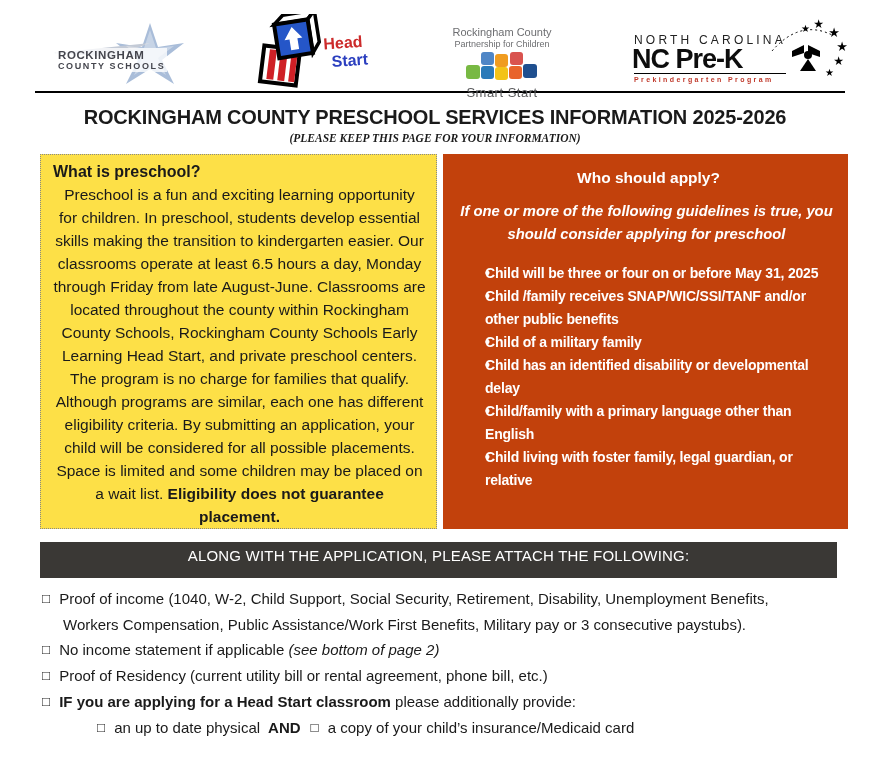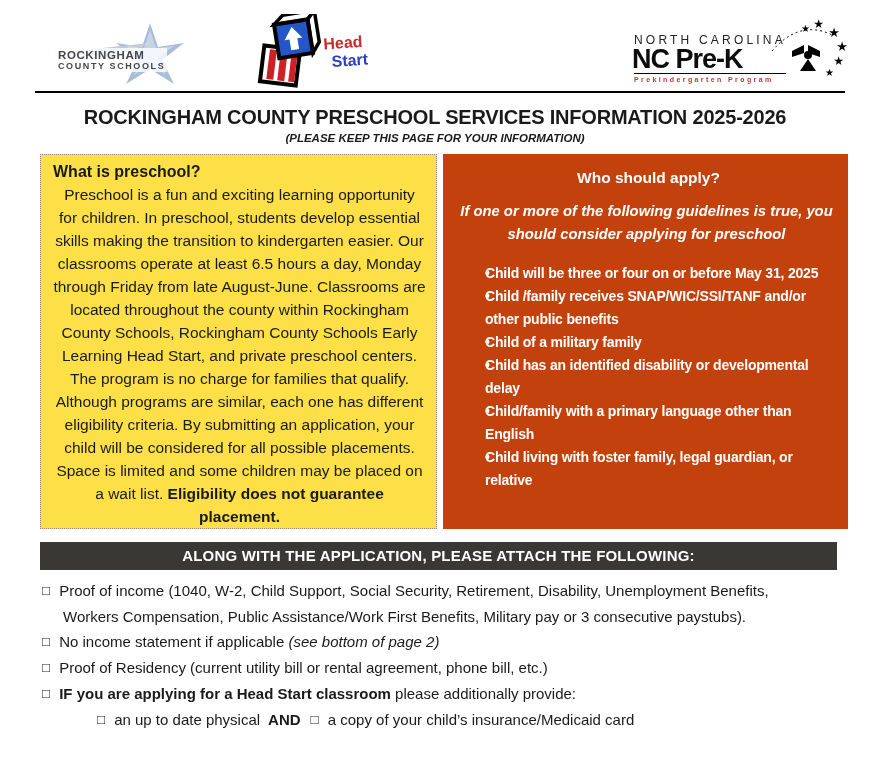--- a/index.html
+++ b/index.html
@@ -31,40 +31,40 @@
   .logo-ncpk { position: absolute; left: 632px; top: 33px; width: 218px; height: 58px; }
   .nc-top { font-size: 12px; font-weight: normal; letter-spacing: 3.2px; color: #222; margin-left: 2px; }
   .nc-main { font-size: 27px; font-weight: bold; letter-spacing: -1px; line-height: 25px; color: #0d0d0d; }
   .nc-line { border-top: 1.5px solid #000; width: 152px; margin: 1px 0 2px 2px; }
   .nc-bottom { font-size: 7px; font-weight: bold; letter-spacing: 2.4px; color: #c0392b; margin-left: 2px; }
   .nc-stars { position: absolute; right: 0; top: -8px; width: 80px; height: 62px; }
   .nc-star { position: absolute; color: #000; }
 
   
   .title { text-align: center; font-size: 20px; font-weight: bold; margin-top: 13px; letter-spacing: -0.2px; }
-  .subtitle { text-align: center; font-size: 11.5px; font-weight: bold; font-style: italic; margin-top: 3px; }
+  .subtitle { text-align: center; font-size: 11.5px; font-weight: bold; font-style: italic; margin-top: 3px; font-family: Liberation Serif, serif; }
 
   
   .columns { display: flex; gap: 6px; margin: 10px 22px 0 40px; height: 375px; }
   .left-box { width: 397px; border: 1.5px dotted #888; padding: 5px 10px 0 12px; background: #fde047; }
   .wip-heading { font-size: 16px; font-weight: bold; line-height: 23px; }
   .wip-body { font-size: 15.5px; line-height: 23px; text-align: center; }
   .wip-emphasis { font-weight: bold; }
 
   .right-box { flex: 1; background: #c2410c; color: #fff; padding: 12px 12px 0 18px; }
   .wsa-heading { text-align: center; font-size: 15.5px; font-weight: bold; margin-top: 3px; }
   .wsa-intro { text-align: center; font-size: 14.8px; font-weight: bold; font-style: italic; line-height: 23px; margin: 13px -4px 16px -8px; }
   .wsa-list { margin-top: 15px; }
   .wsa-item { display: flex; font-size: 14px; font-weight: bold; line-height: 23px; letter-spacing: -0.2px; }
   .wsa-dot { width: 24px; padding-left: 24px; flex: none; }
   .wsa-txt { flex: 1; }
 
   
-  .banner { margin: 13px 33px 8px 40px; height: 28px; line-height: 28px; background: #3a3835; color: #fff;
-            text-align: center; font-size: 15px; font-weight: bold; letter-spacing: 0.2px; }
+  .banner { margin: 13px 33px 8px 40px; height: 36px; line-height: 28px; background: #3a3835; color: #fff;
+            text-align: center; font-size: 15px; font-weight: normal; letter-spacing: 0.2px; }
   .checklist { margin: 8px 30px 0 42px; font-size: 15px; line-height: 25px; }
   .chk { white-space: nowrap; }
   .box { font-size: 13.5px; margin-right: 9px; position: relative; top: -1px; }
   .cont { padding-left: 21px; }
   .note-italic { font-style: italic; }
   .chk b { font-weight: bold; }
   .sub { padding-left: 55px; }
   .and { font-weight: bold; margin: 0 10px 0 8px; }
 </style>
 </head>
@@ -100,20 +100,37 @@
           <rect x="20" y="8" width="34" height="34" fill="#2556c8" stroke="#000" stroke-width="4"></rect>
           <polygon points="37,13 46,25 41,25 41,36 33,36 33,25 28,25" fill="#fff"></polygon>
         </g>
       </svg>
       <div class="hs-words">
         <div class="hs-word1">Head</div>
         <div class="hs-word2">Start</div>
       </div>
     </div>
 
+    <div class="logo-pfc">
+      <div class="pfc-line1">Rockingham County</div>
+      <div class="pfc-line2">Partnership for Children</div>
+      <div class="pfc-squares">
+        <svg width="76" height="28" viewBox="0 0 76 28">
+          <rect x="17" y="0" width="13" height="13" rx="3" fill="#4f86c6"></rect>
+          <rect x="31" y="2" width="13" height="13" rx="3" fill="#f09c20"></rect>
+          <rect x="46" y="0" width="13" height="13" rx="3" fill="#d9534f"></rect>
+          <rect x="2" y="13" width="14" height="14" rx="3" fill="#78b943"></rect>
+          <rect x="17" y="14" width="13" height="13" rx="3" fill="#2a7ab9"></rect>
+          <rect x="31" y="15" width="13" height="13" rx="3" fill="#f3c317"></rect>
+          <rect x="45" y="14" width="13" height="13" rx="3" fill="#e8642c"></rect>
+          <rect x="59" y="12" width="14" height="14" rx="3" fill="#1f4f8f"></rect>
+        </svg>
+      </div>
+      <div class="pfc-brand">Smart Start</div>
+    </div>
 
     <div class="logo-ncpk">
       <div class="nc-top">NORTH CAROLINA</div>
       <div class="nc-main">NC Pre-K</div>
       <div class="nc-line"></div>
       <div class="nc-bottom">Prekindergarten Program</div>
       <div class="nc-stars">
         <svg width="80" height="62" viewBox="0 0 80 62">
           <path d="M2,26 Q30,-6 62,10" fill="none" stroke="#000" stroke-width="1" stroke-dasharray="2,3"></path>
           <circle cx="38" cy="30" r="4" fill="#000"></circle>

